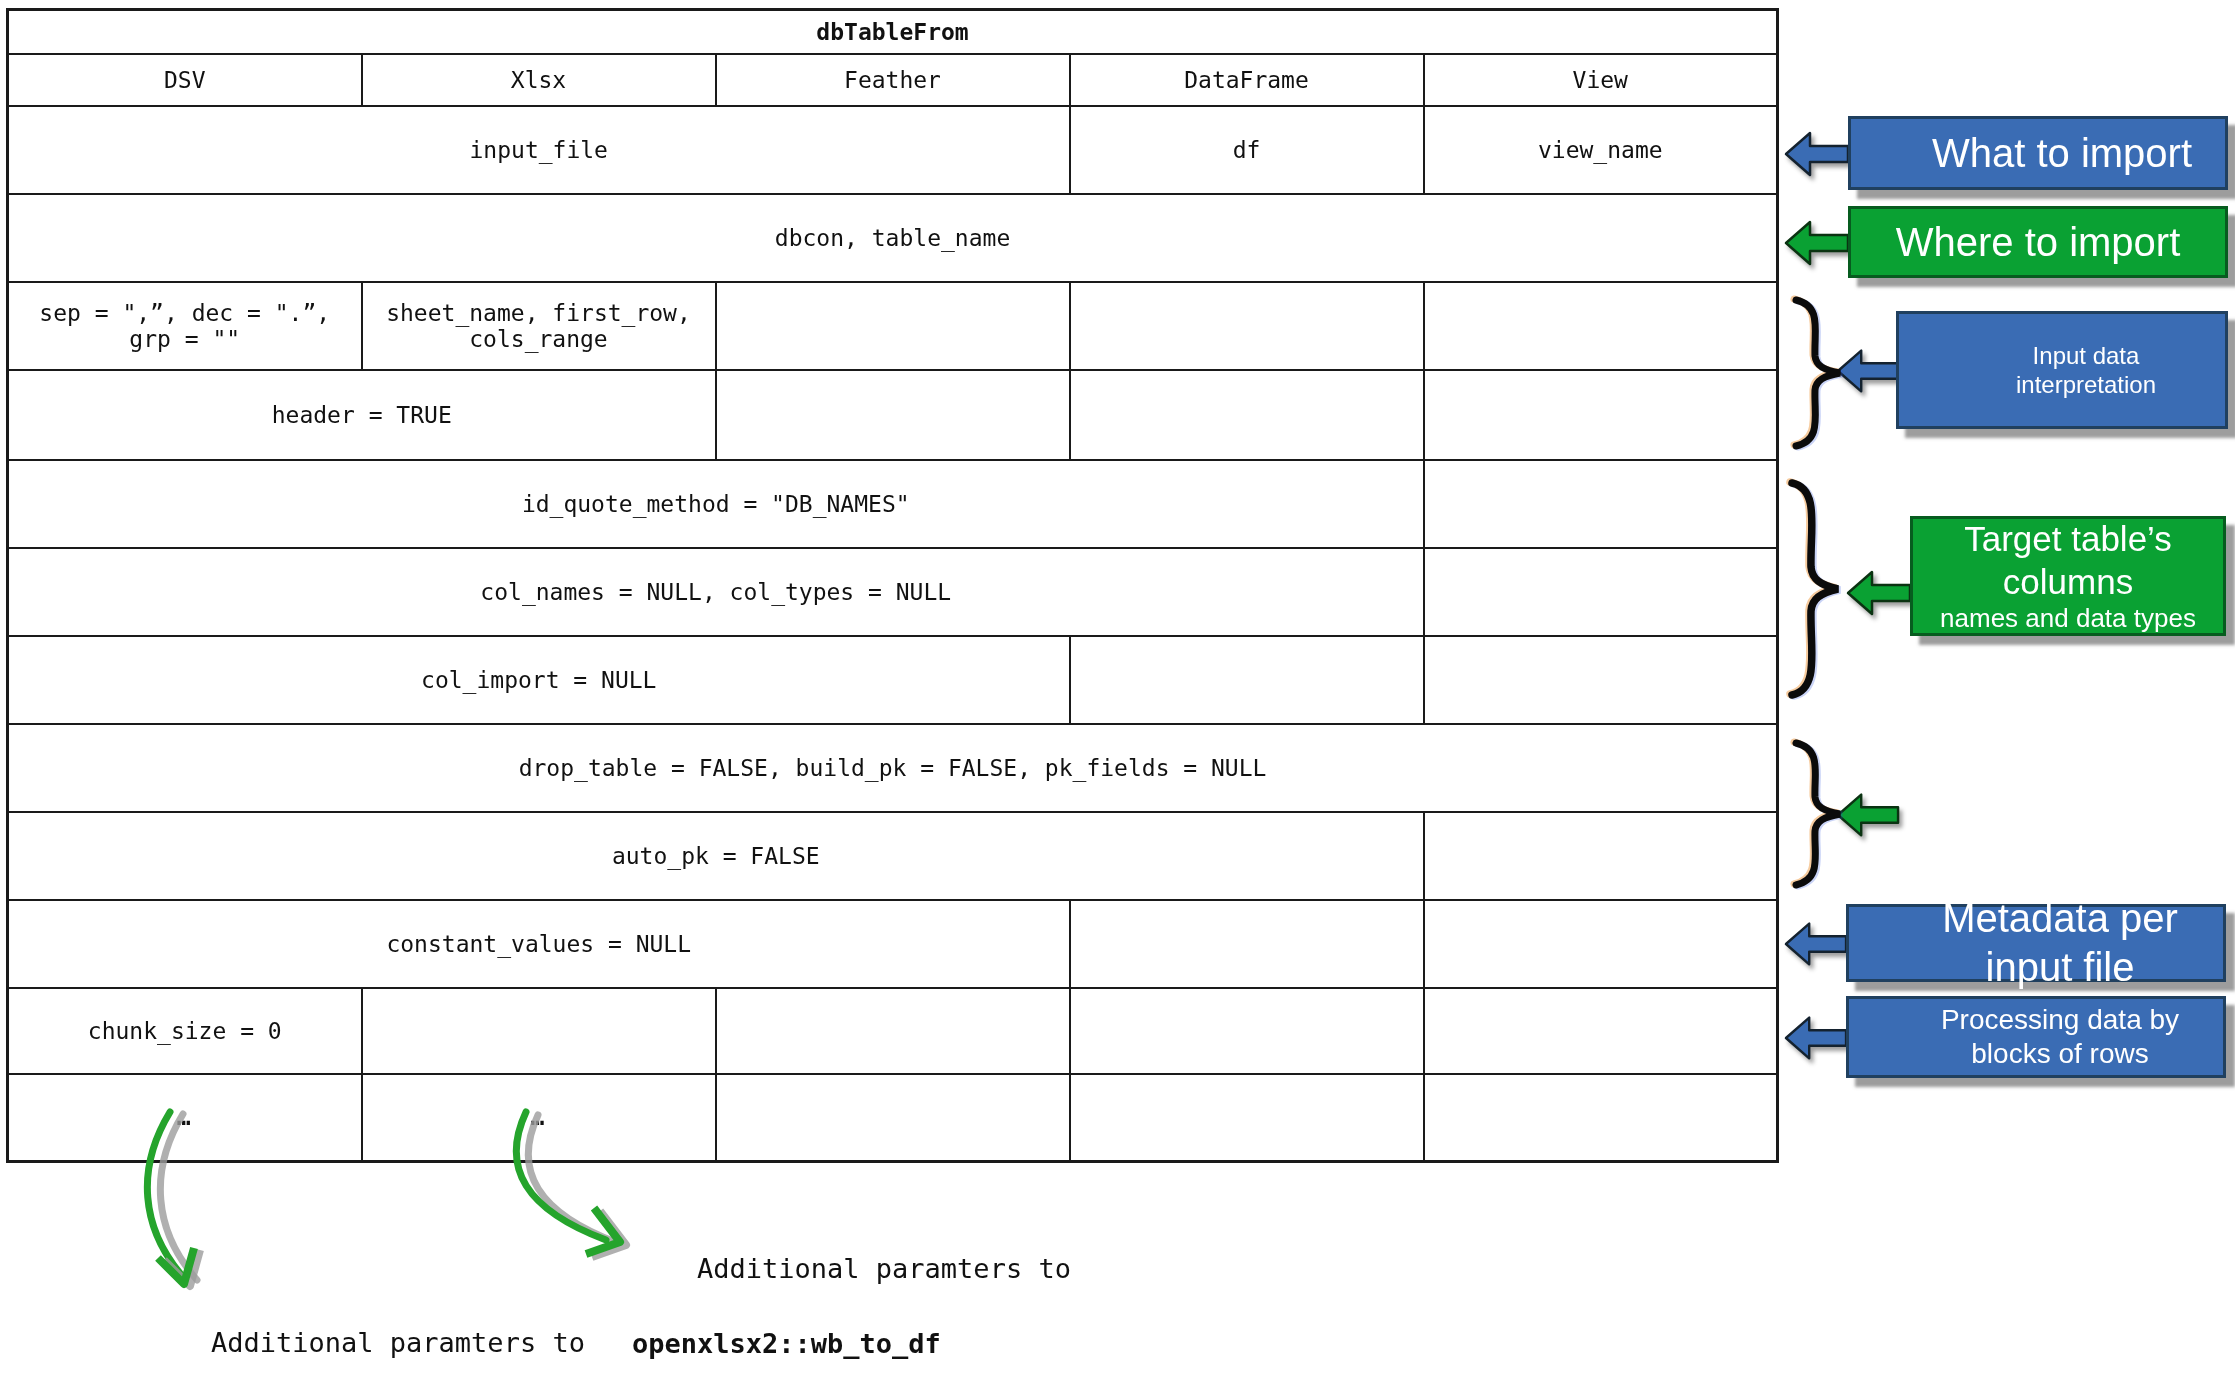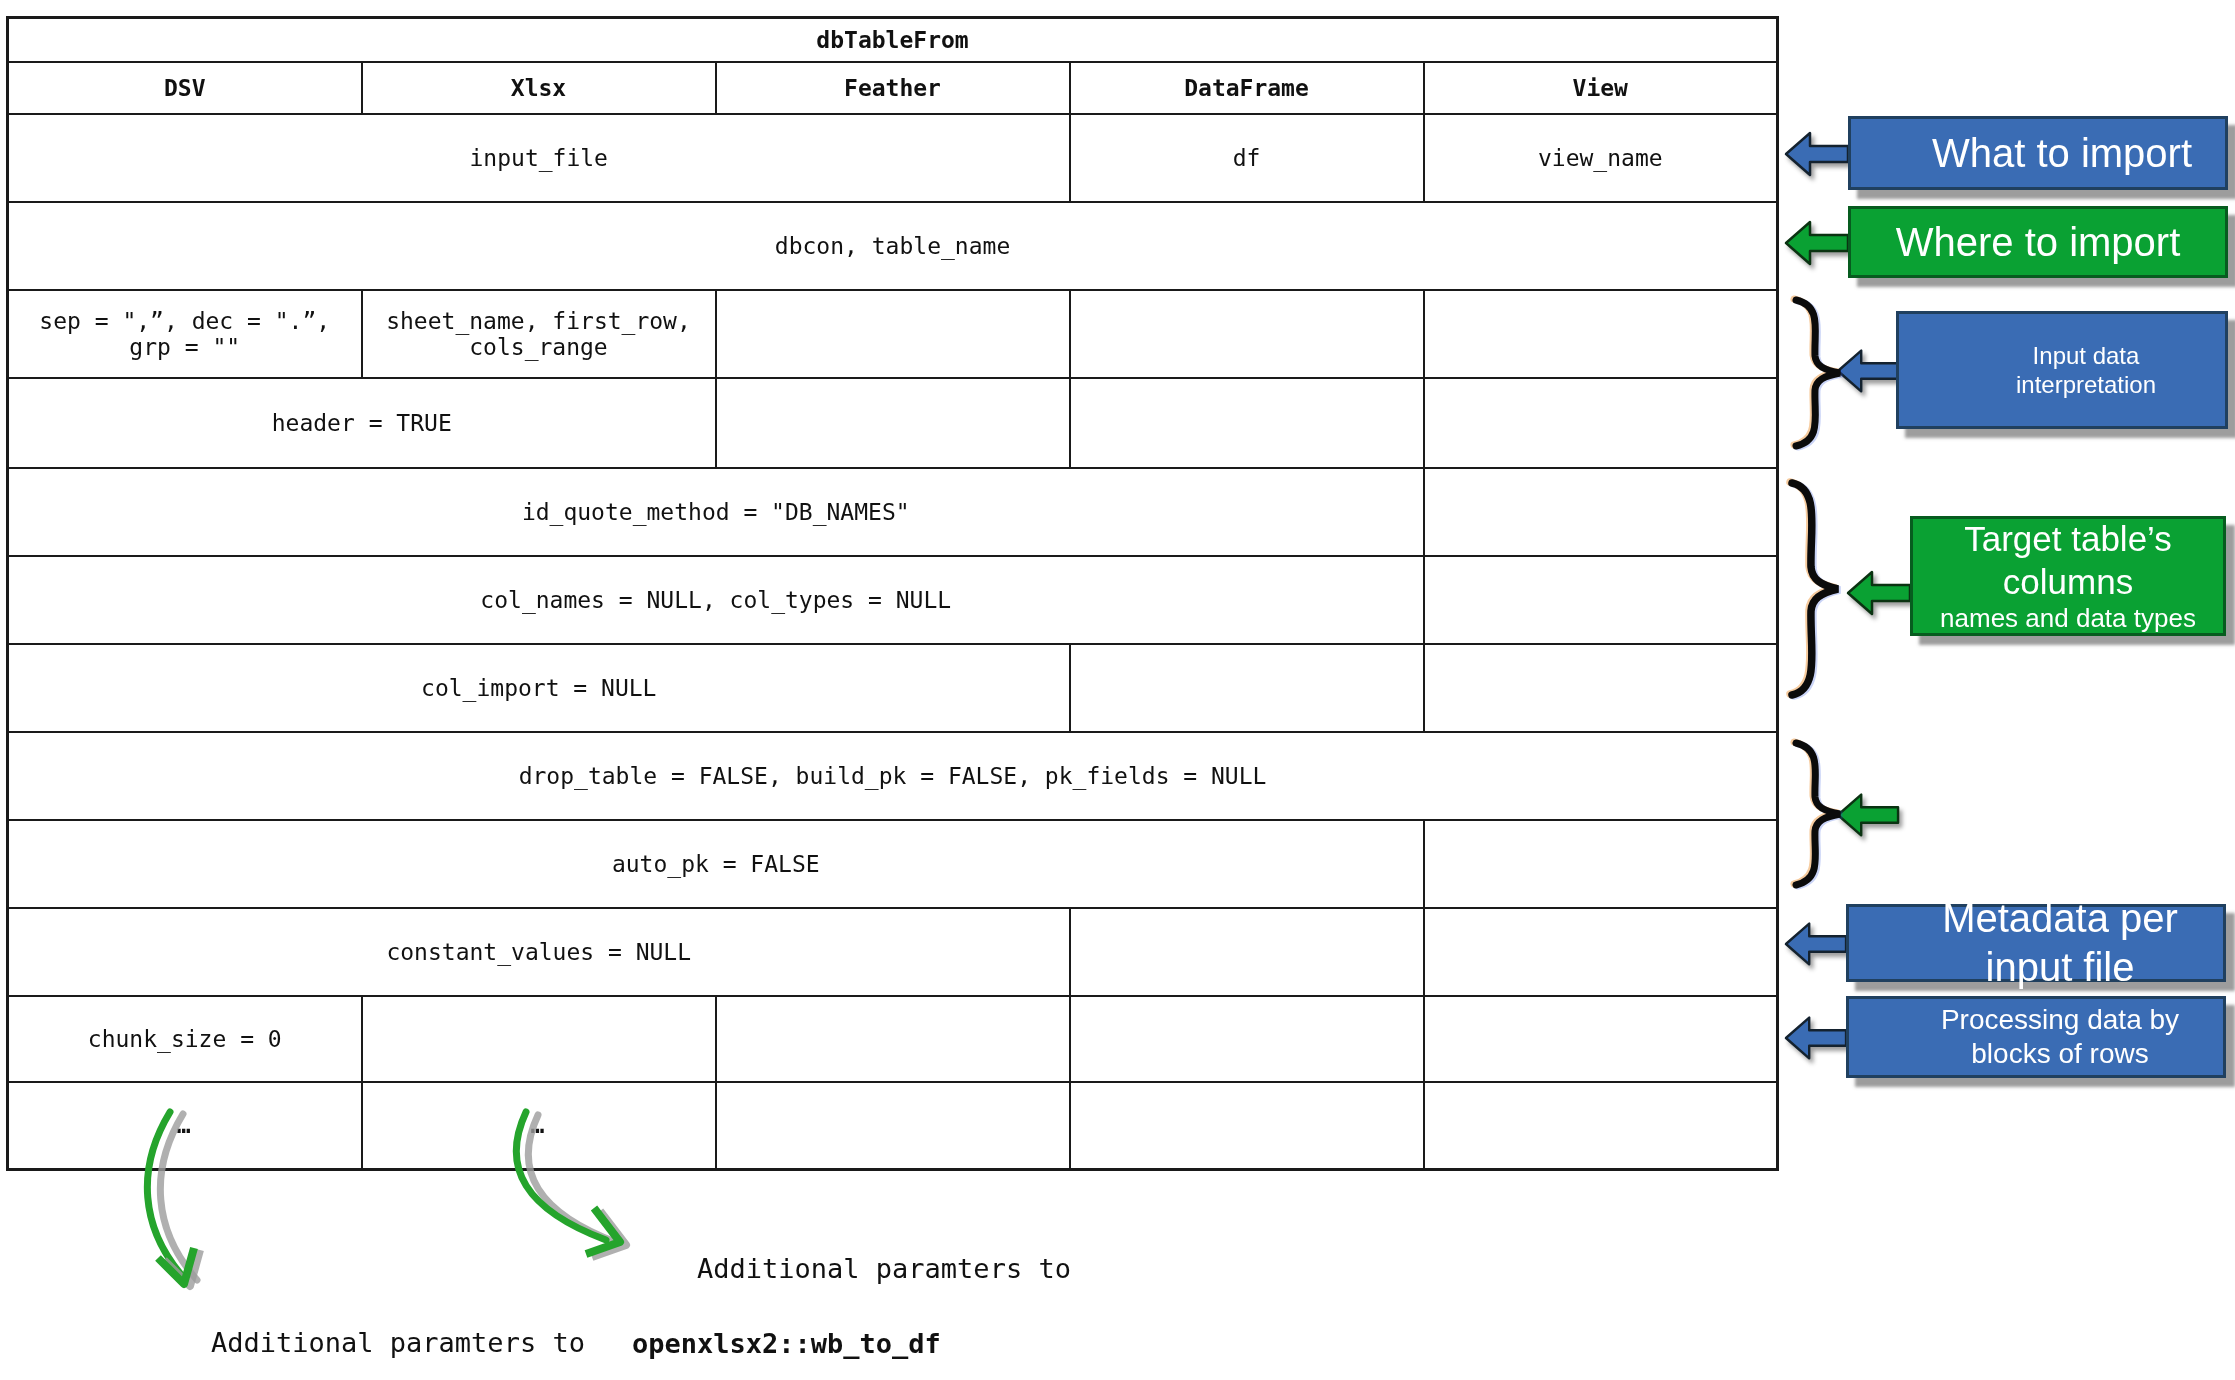--- a/index.html
+++ b/index.html
@@ -5,39 +5,39 @@
   html,body{margin:0;padding:0;background:#ffffff;}
   #canvas{
     position:relative;
     width:2235px;height:1380px;
     background:#ffffff;
     font-family:"DejaVu Sans Mono", monospace;
     overflow:hidden;
   }
   
   table.ptable{
-    position:absolute;left:6px;top:16px;
+    position:absolute;left:6px;top:8px;
     border-collapse:collapse;
     table-layout:fixed;
     width:1770px;
   }
   table.ptable col{width:354px;}
   table.ptable td{
     border:2px solid var(--border,#1a1a1a);
     padding:0 6px;
     text-align:center;
     vertical-align:middle;
     font-size:23px;
     color:#111;
     white-space:pre-line;
     background:#ffffff;
   }
   table.ptable{border:3px solid var(--border,#1a1a1a);}
   td.title-cell{font-weight:bold;font-size:27px;}
-  td.head-cell{font-weight:bold;font-size:27px;}
+  td.head-cell{font-weight:normal;font-size:27px;}
   td.na{background:var(--cell-gray,#7f7f7f);}
   td.dots-cell{font-weight:bold;font-size:30px;letter-spacing:2px;}
   
   .callout{
     position:absolute;
     display:flex;align-items:center;justify-content:center;
     text-align:center;
     color:#ffffff;
     font-family:"Liberation Sans", sans-serif;
     border:3px solid;

